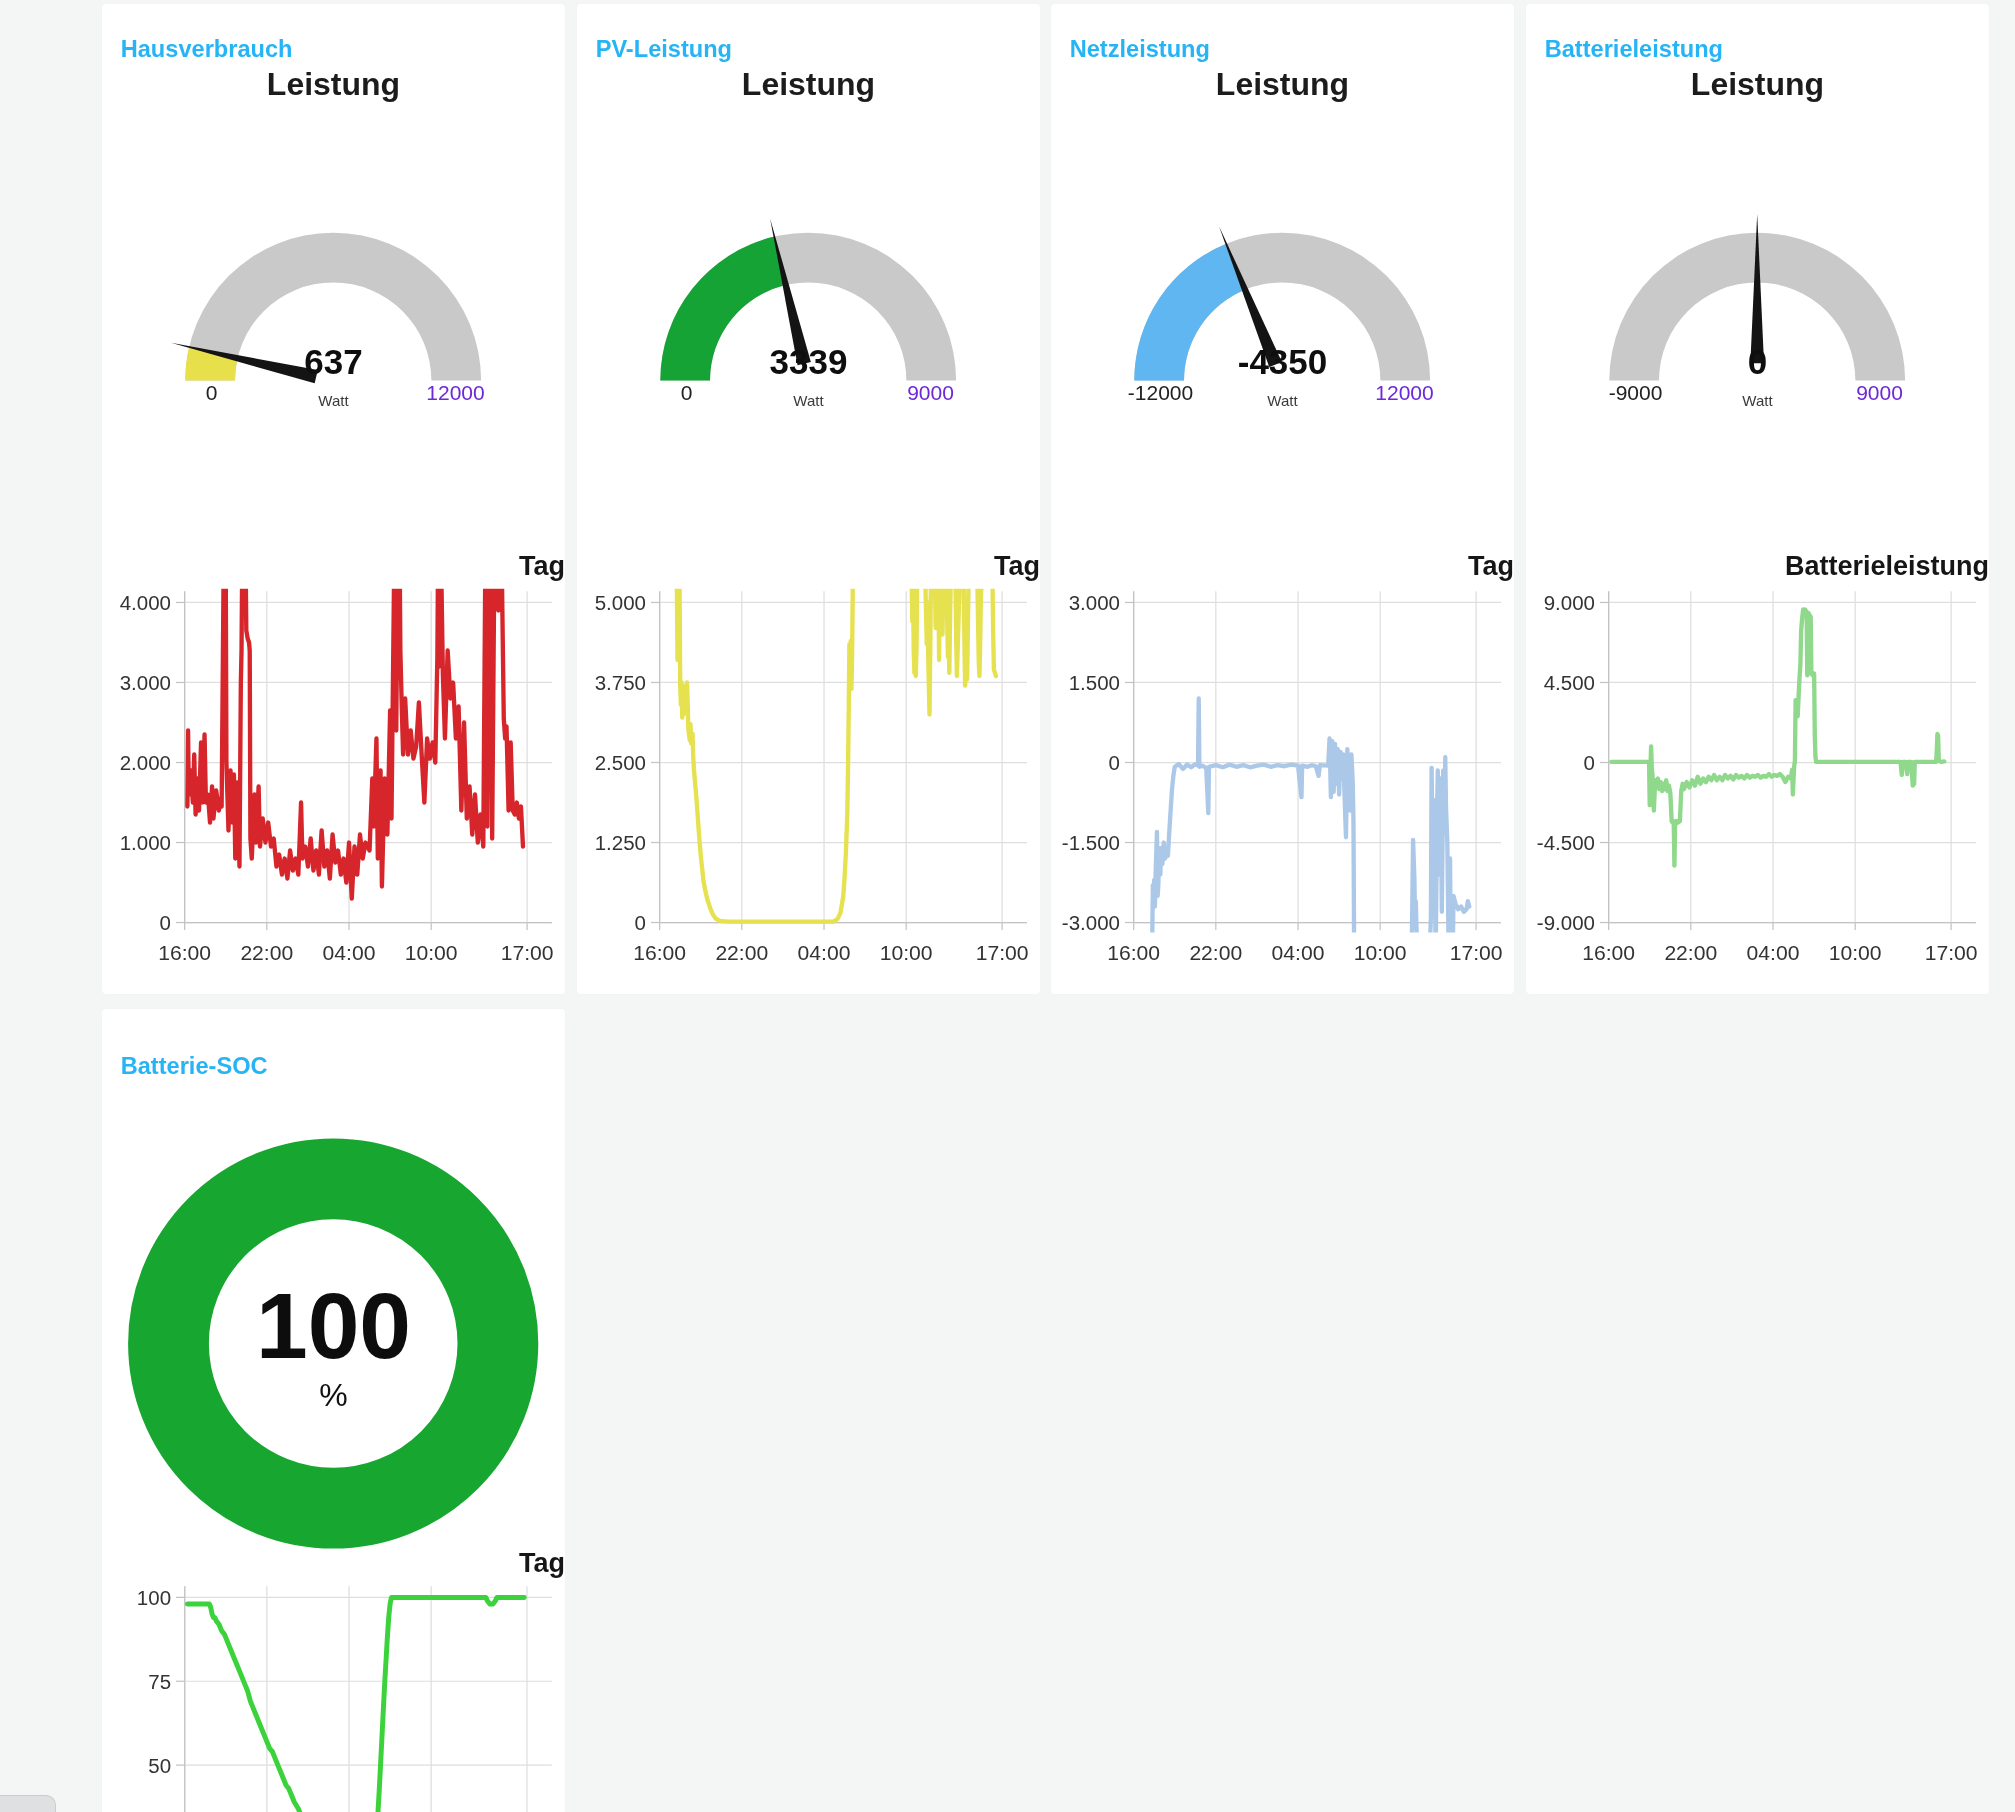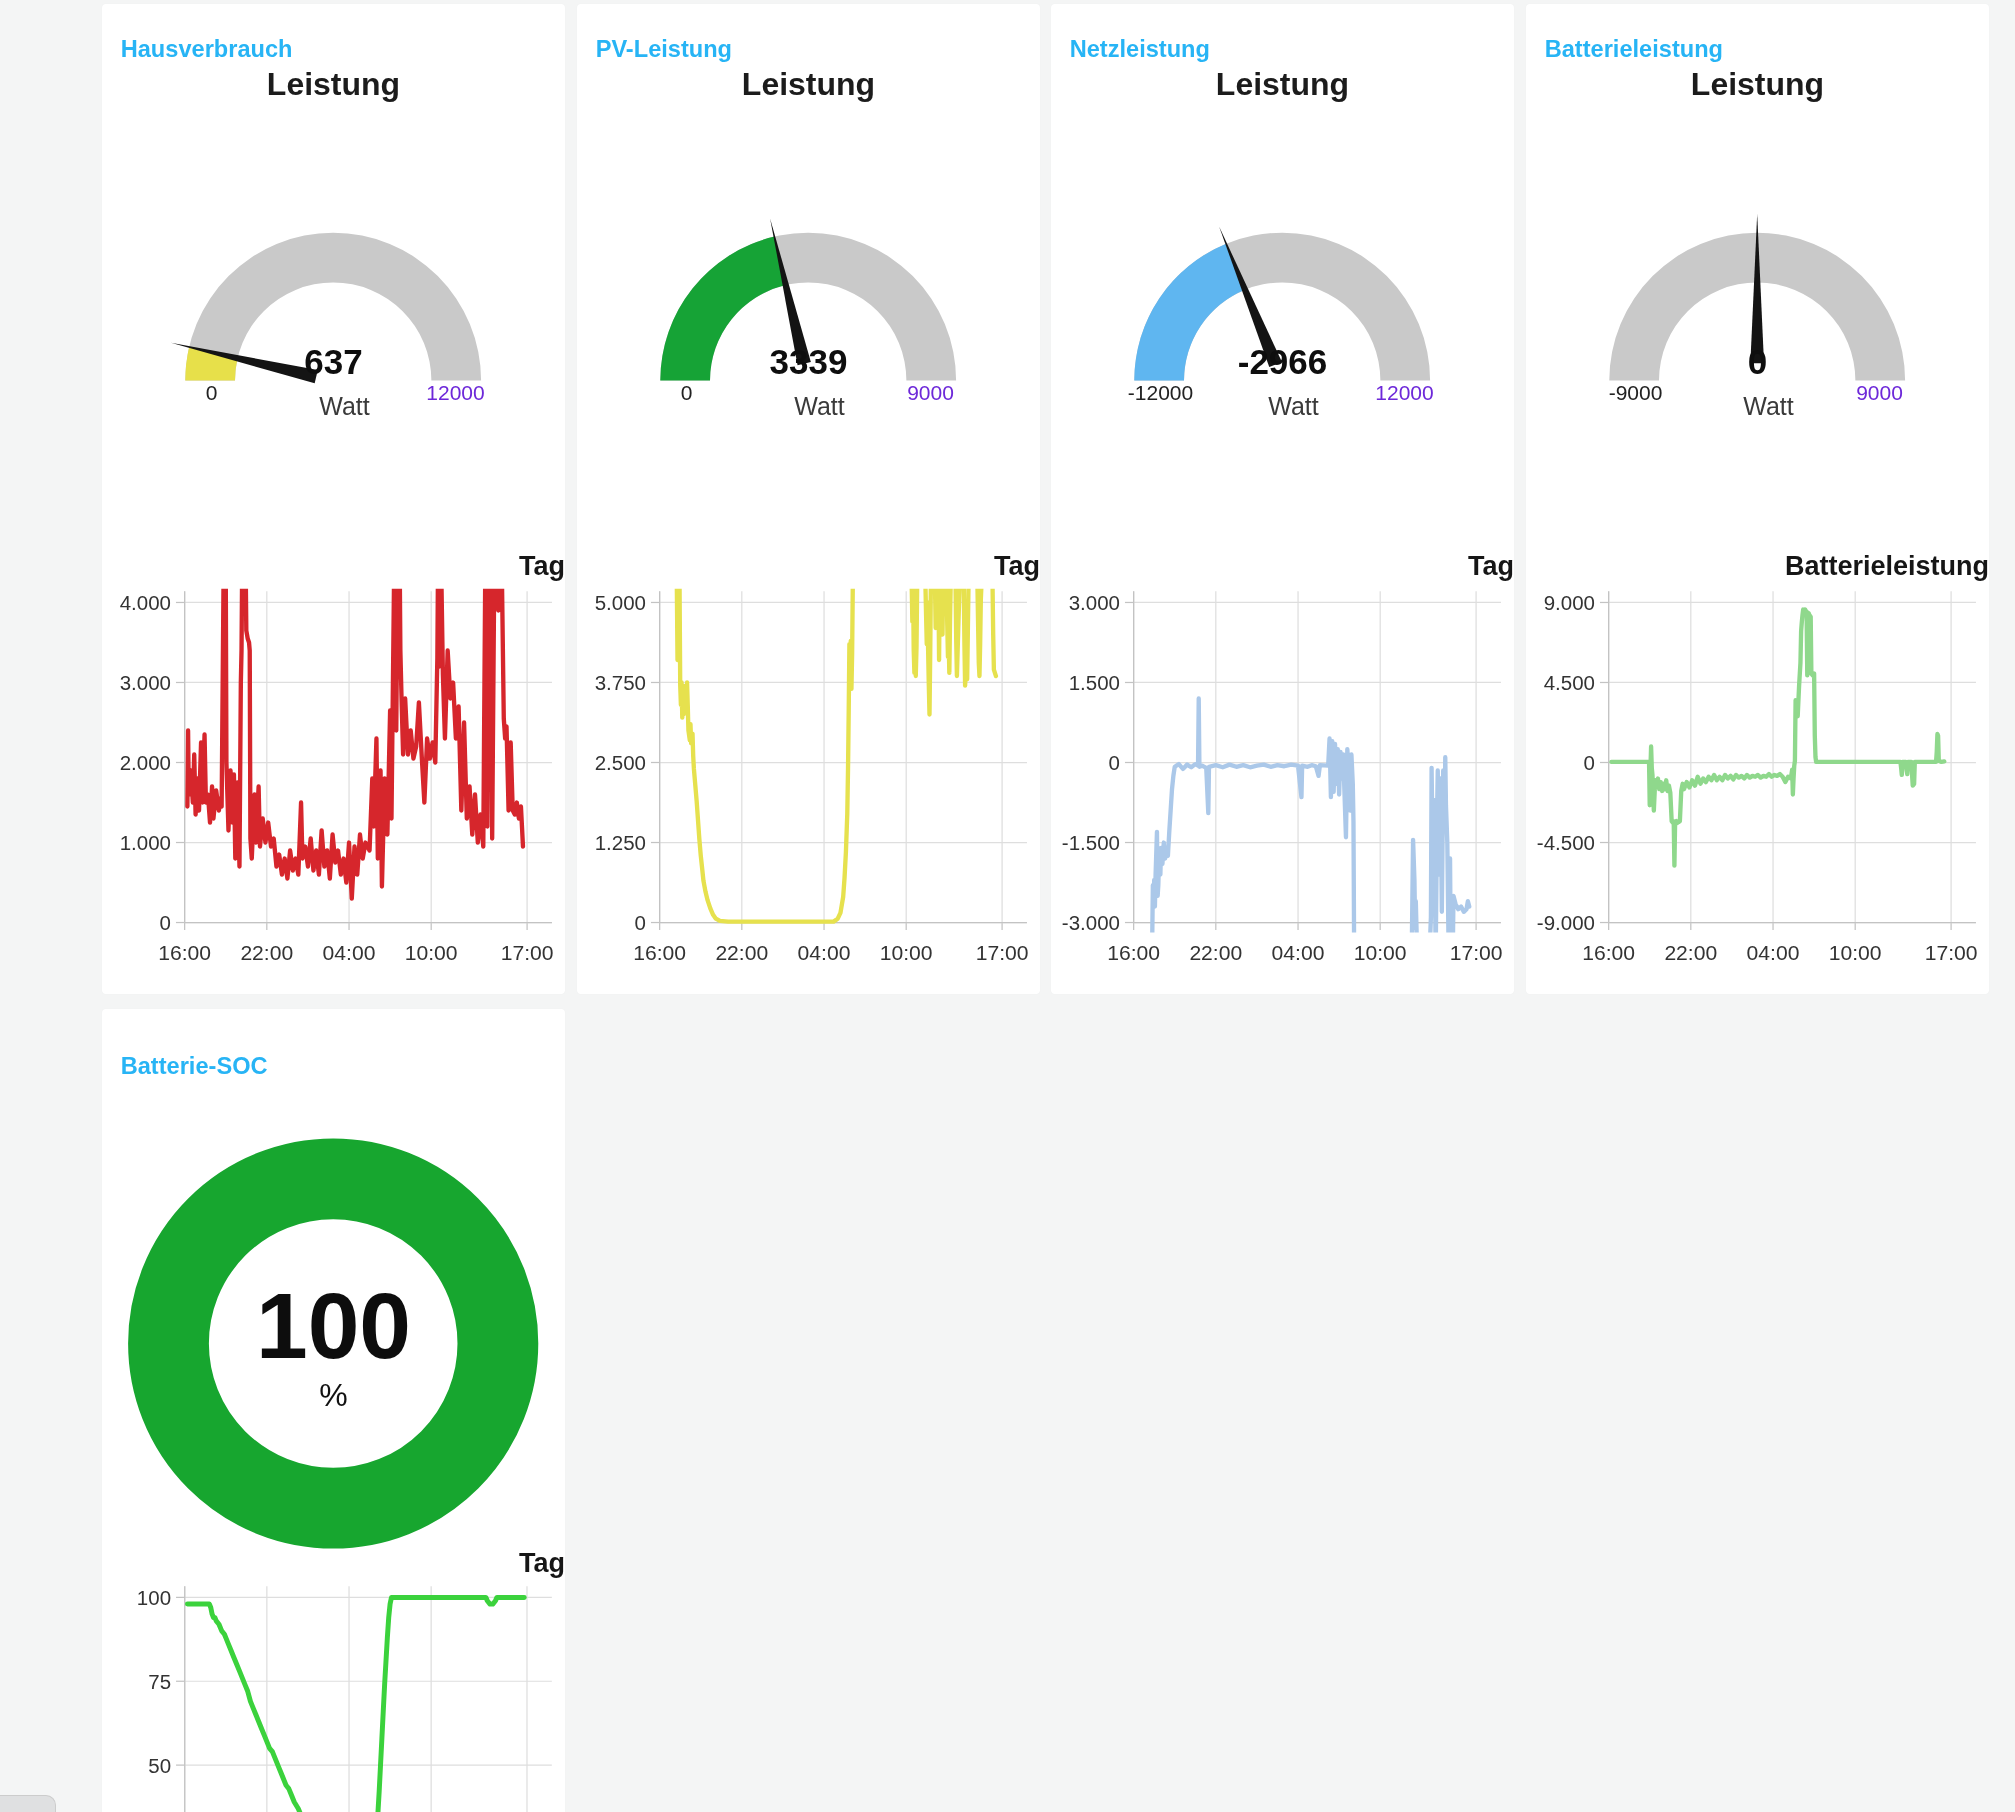--- a/index.html
+++ b/index.html
@@ -27,21 +27,21 @@
     font-size:32px;font-weight:600;color:#1c1c1c;
   }
   .row2 .gauge-heading{top:84px;}
   .gauge-svg{position:absolute;top:187px;left:0;}
   .gauge-value{
     position:absolute;top:338px;left:0;width:100%;text-align:center;
     font-size:35px;font-weight:700;color:#0e0e0e;
   }
   .gauge-min{position:absolute;top:377px;left:41px;width:137px;text-align:center;font-size:21px;color:#222;}
   .gauge-max{position:absolute;top:377px;left:285px;width:137px;text-align:center;font-size:21px;color:#6d28d9;}
-  .gauge-unit{position:absolute;top:388px;left:11px;width:100%;text-align:center;font-size:25px;color:#3a3a3a;}
+  .gauge-unit{position:absolute;top:388px;left:0;width:100%;text-align:center;font-size:15px;color:#3a3a3a;}
   .chart-title{
     position:absolute;top:547px;left:0;width:100%;text-align:right;
     font-size:27px;font-weight:600;color:#161616;
   }
   .row2 .chart-title{top:539px;}
   .chart-svg{position:absolute;top:581px;left:0;}
   .row2 .chart-svg{top:571px;}
   .donut-svg{position:absolute;top:123px;left:0;}
   .donut-value{
     position:absolute;top:267px;left:0;width:100%;text-align:center;
@@ -172,21 +172,21 @@
 </div>
 
 <div class="card pos2">
   <div class="card-title">Netzleistung</div>
   <div class="gauge-heading">Leistung</div>
   <svg class="gauge-svg" width="463" height="199" viewBox="0 0 745 320">
       <path d="M134.00 305.00 A238 238 0 1 1 610.00 305.00 L530.00 305.00 A158 158 0 1 0 214.00 305.00 Z" fill="#c9c9c9"></path>
       <path d="M134.00 305.00 A238 238 0 0 1 281.89 84.72 L312.18 158.76 A158 158 0 0 0 214.00 305.00 Z" fill="#5fb6f0"></path>
       <polygon points="371.6,274.9 351.2,283.2 270.5,57.0" fill="#141414"></polygon>
     </svg>
-  <div class="gauge-value">-2966</div>
+  <div class="gauge-value">-4350</div>
   <div class="gauge-min">-12000</div>
   <div class="gauge-max">12000</div>
   <div class="gauge-unit">Watt</div>
   <div class="chart-title">Tag</div>
   <svg class="chart-svg" width="463" height="401" viewBox="0 0 745 645">
       <line x1="133.0" y1="10" x2="133.0" y2="543" stroke="#dedede" stroke-width="2"></line>
       <line x1="133.0" y1="543" x2="133.0" y2="555" stroke="#c3c3c3" stroke-width="2"></line>
       <text x="133.0" y="603" text-anchor="middle" font-size="34" fill="#333333">16:00</text>
       <line x1="265.2" y1="10" x2="265.2" y2="543" stroke="#dedede" stroke-width="2"></line>
       <line x1="265.2" y1="543" x2="265.2" y2="555" stroke="#c3c3c3" stroke-width="2"></line>

